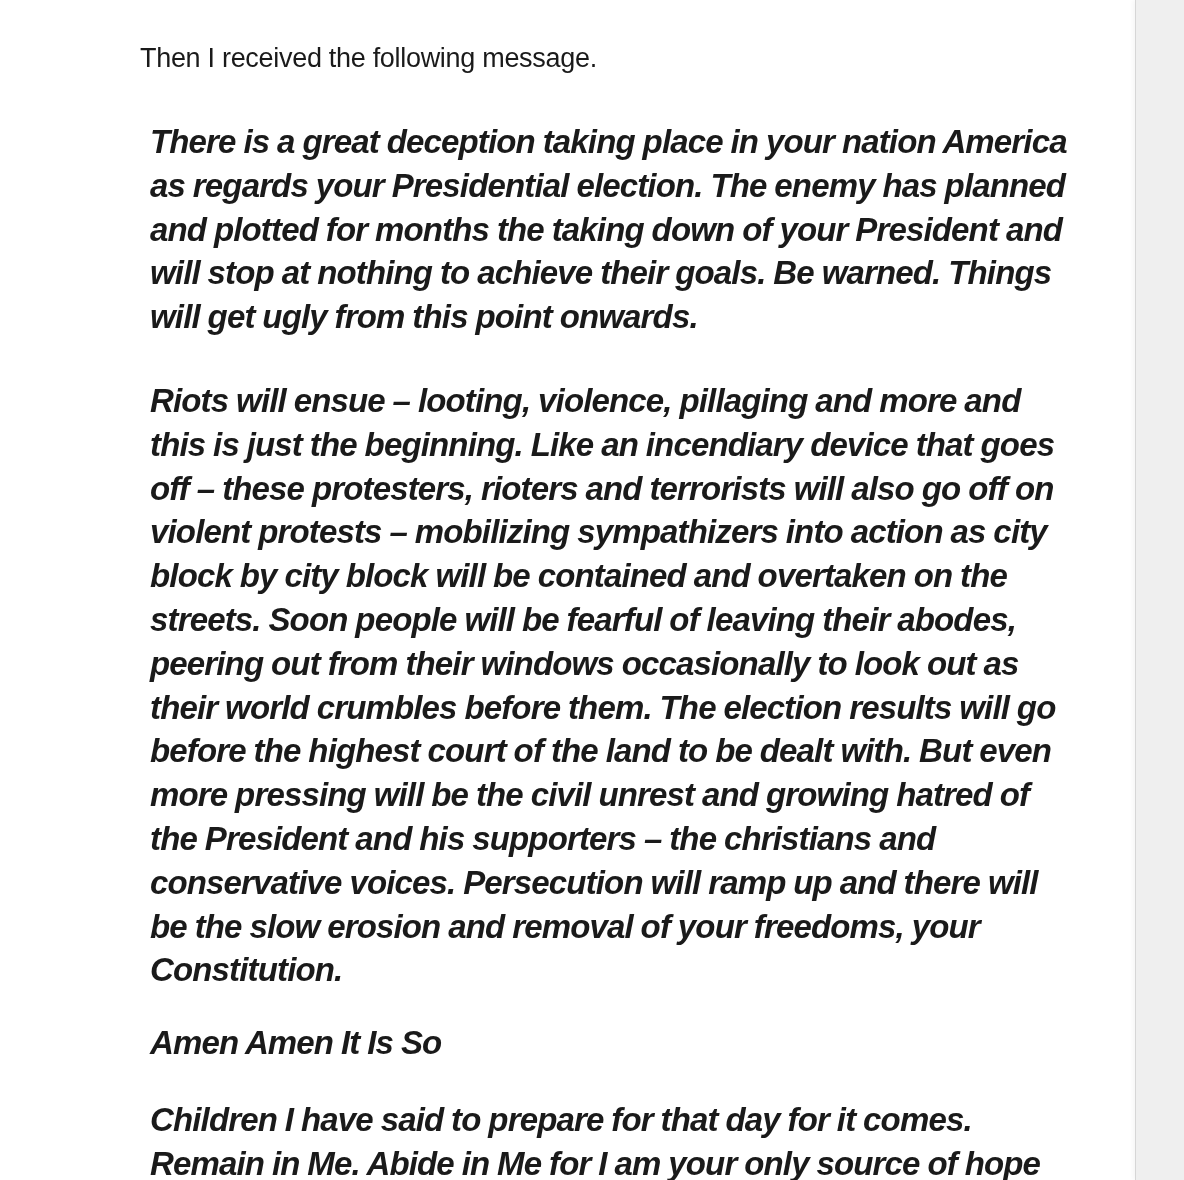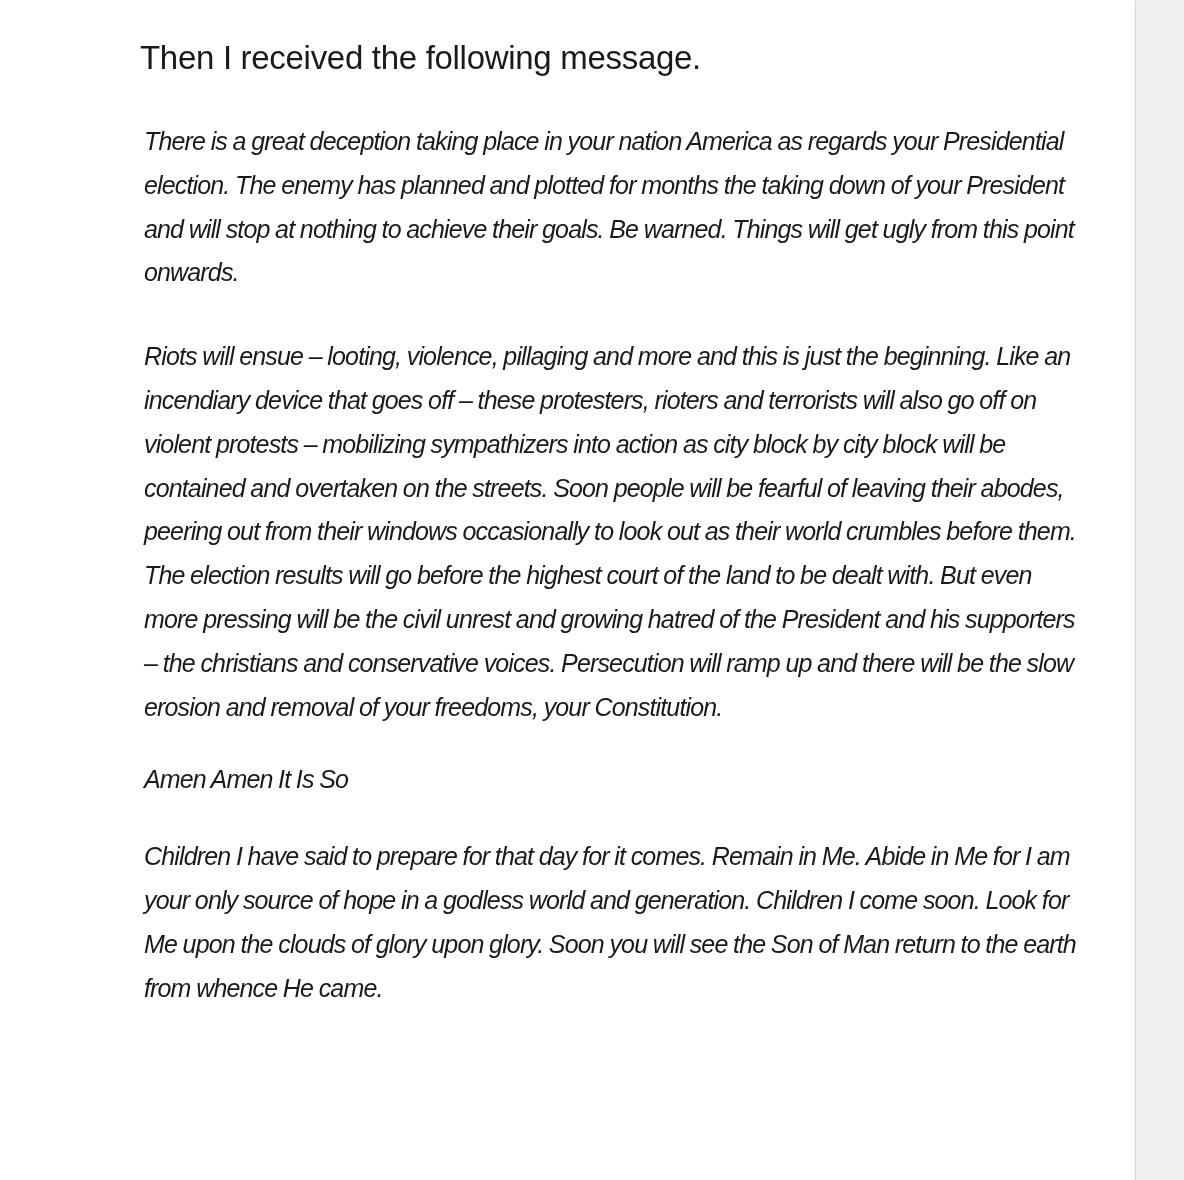--- a/index.html
+++ b/index.html
@@ -15,31 +15,31 @@
       font-family: "Liberation Sans", "DejaVu Sans", sans-serif;
       color: #1a1a1a;
     }
     .content {
       position: absolute;
       left: 140px;
       top: 38px;
       width: 940px;
     }
     .intro {
-      font-size: 33px;
+      font-size: 27px;
       line-height: 40px;
       margin: 0 0 42px 0;
       letter-spacing: -0.3px;
     }
     .msg {
-      font-size: 25px;
+      font-size: 33px;
       font-style: italic;
-      font-weight: normal;
+      font-weight: bold;
       line-height: 43.8px;
-      margin: 4px;
+      margin: 10px;
       letter-spacing: -0.85px;
       word-spacing: -0.5px;
     }
     .p1 { margin-bottom: 40px; }
     .p2 { margin-bottom: 29px; }
     .p3 { margin-bottom: 40px; }
     .sig1 { margin-bottom: 33px; }
     .sidebar {
       position: absolute;
       left: 1135px;

